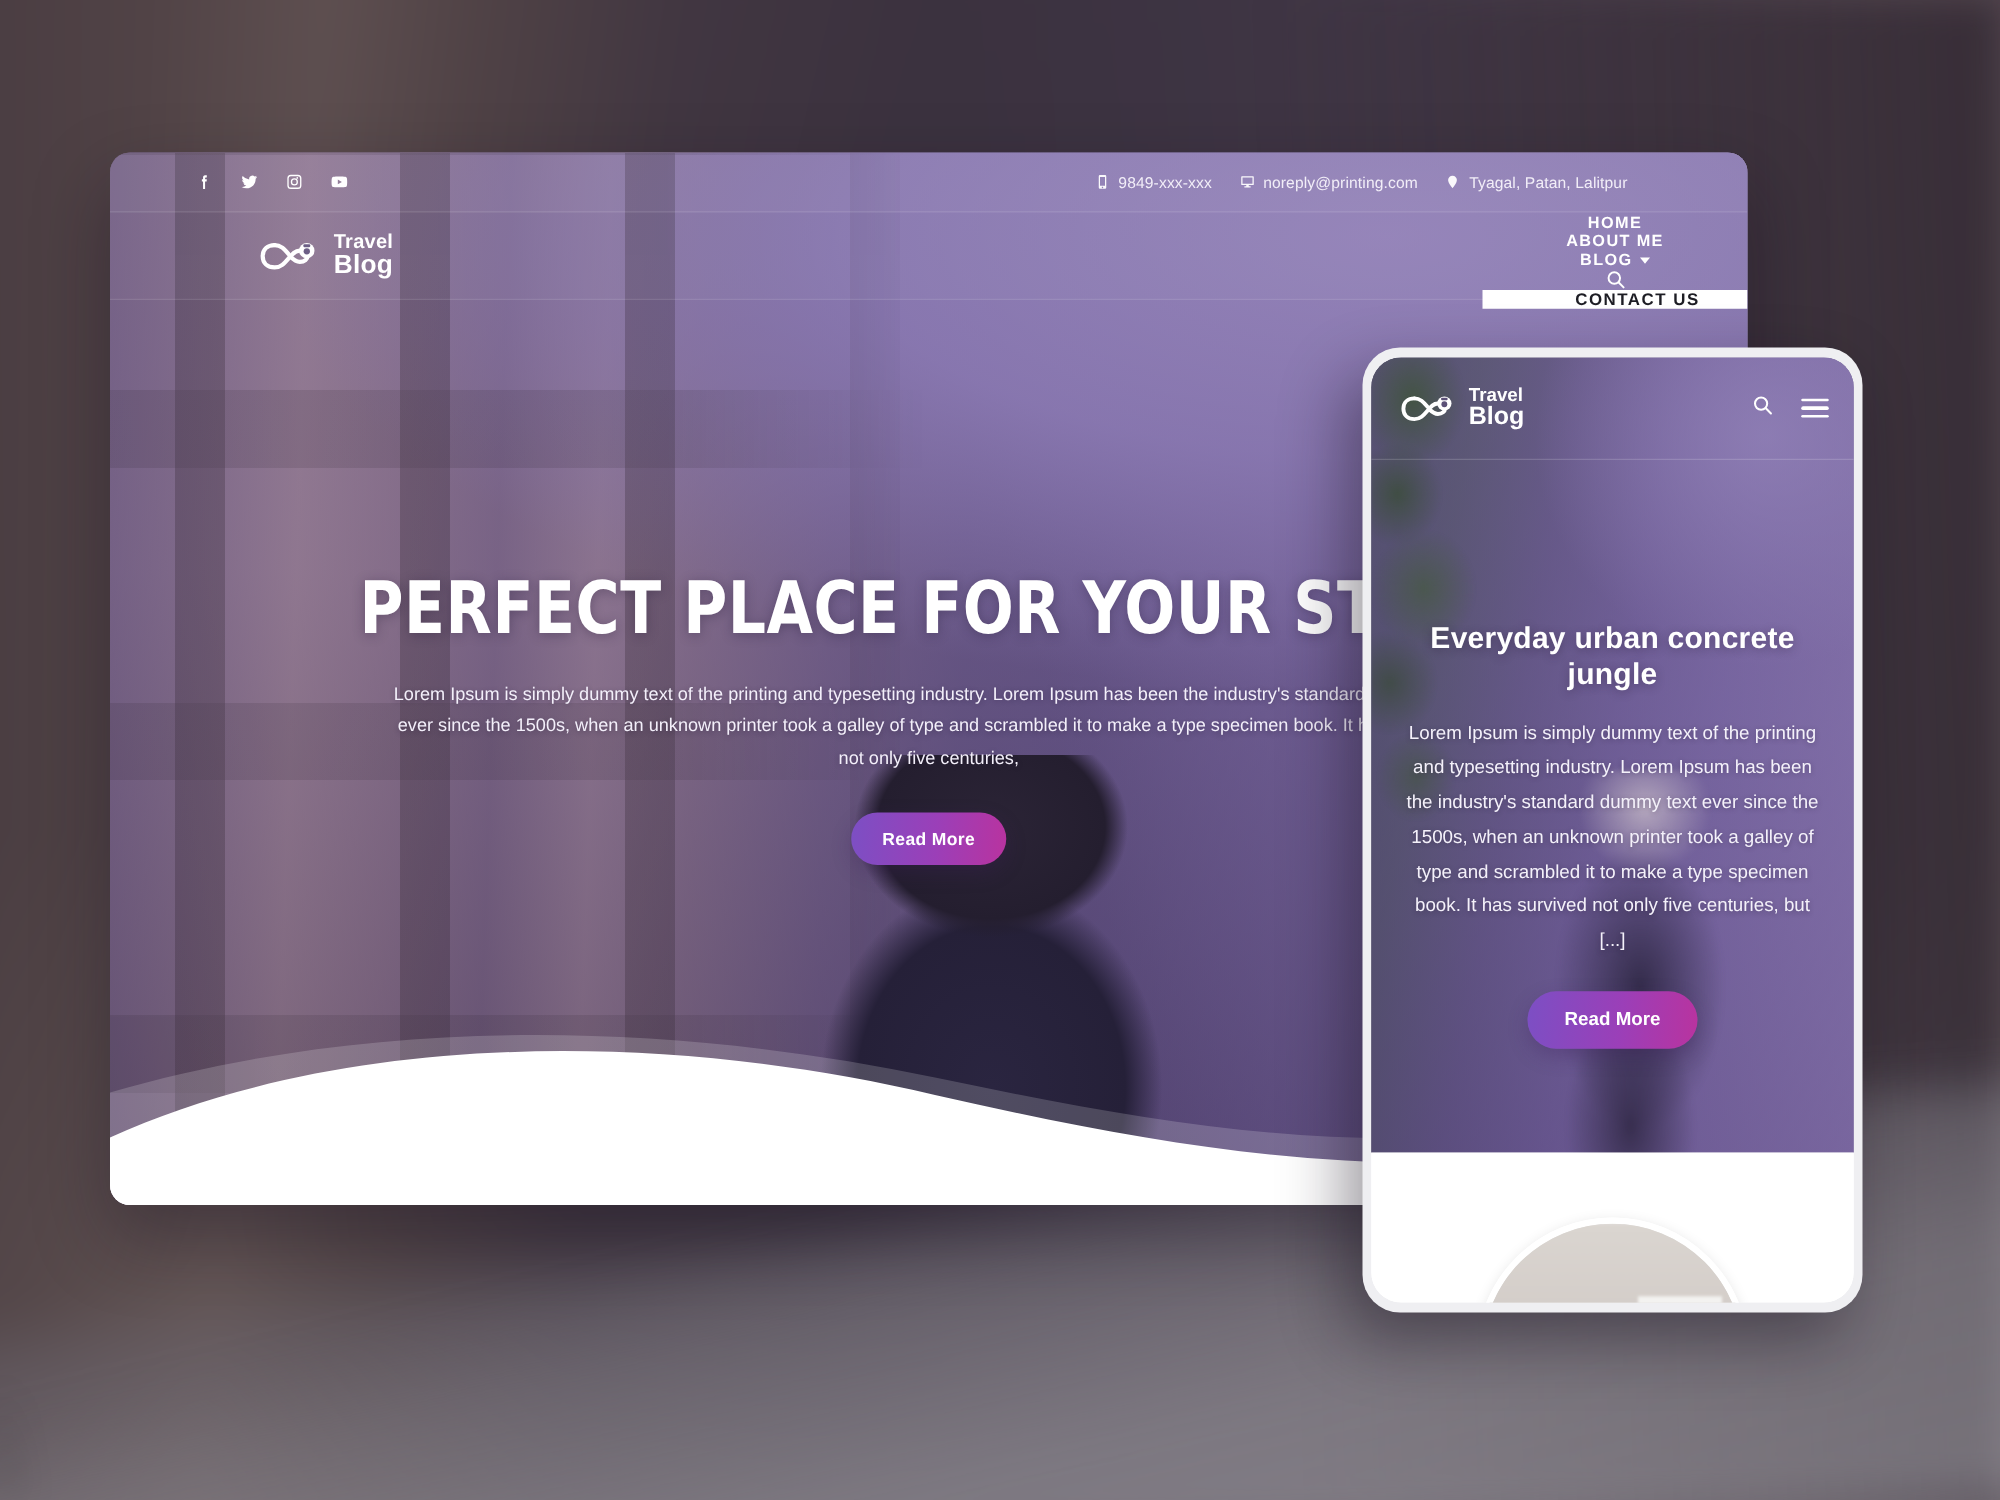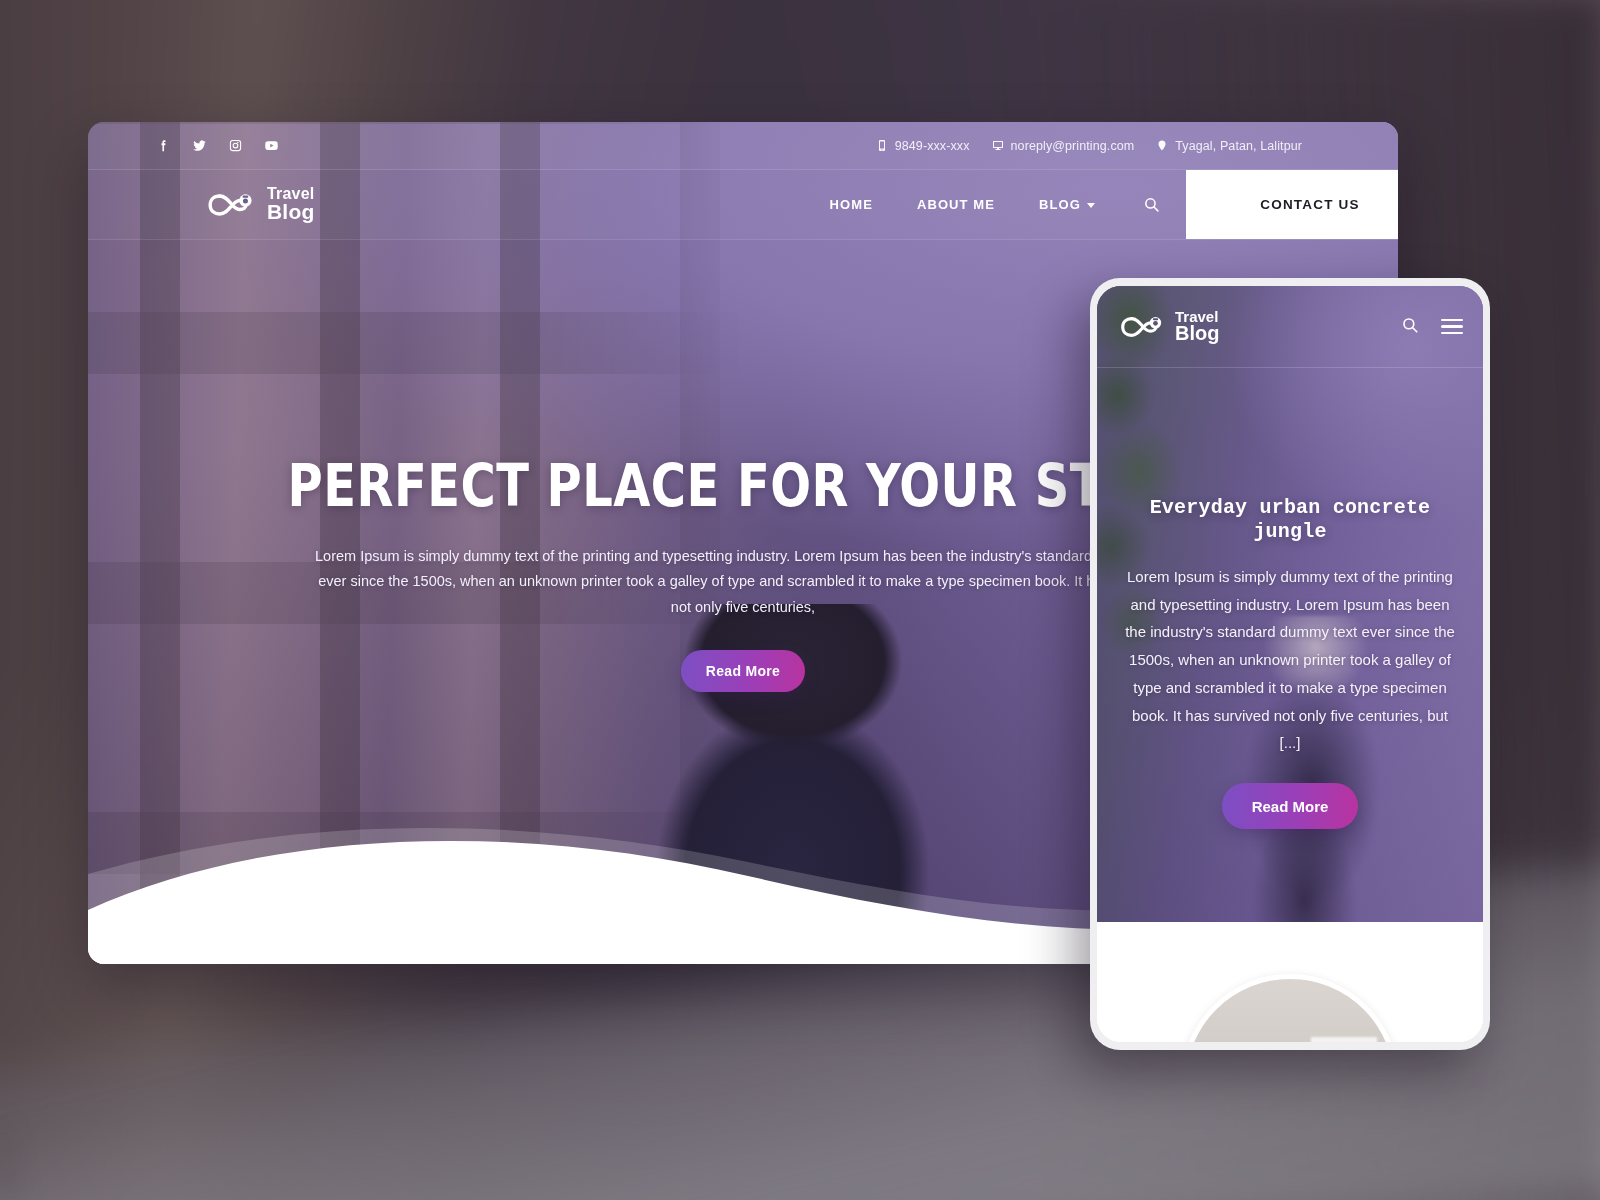--- a/index.html
+++ b/index.html
@@ -123,20 +123,21 @@
     background: rgba(255,255,255,0.03);
   }
   .logo { display: flex; align-items: center; gap: 7px; }
   .logo-mark { width: 56px; height: 34px; }
   .logo-text { color: #fff; line-height: .92; font-weight: 700; }
   .logo-text .l1 { font-size: 16px; letter-spacing: .2px; display: block; }
   .logo-text .l2 { font-size: 21px; letter-spacing: .2px; display: block; }
   .d-menu {
     margin-left: auto; display: flex; align-items: center; gap: 0;
     height: 100%;
+    flex-direction: column;
   }
   .mi {
     color: #fff; font-size: 13px; font-weight: 700; letter-spacing: 1.1px;
     padding: 0 22px; display: flex; align-items: center; gap: 6px;
     text-transform: uppercase;
   }
   .caret { width: 0; height: 0; border-left: 4px solid transparent; border-right: 4px solid transparent; border-top: 5px solid #fff; margin-top: 2px; }
   .search-btn { padding: 0 26px; display: flex; align-items: center; }
   .search-btn svg { width: 17px; height: 17px; stroke: #fff; fill: none; stroke-width: 2.2; }
   .contact-btn {
@@ -225,22 +226,22 @@
   .p-logo-mark { width: 52px; height: 32px; }
   .p-logo-text { color: #fff; line-height: .92; font-weight: 700; }
   .p-logo-text .l1 { font-size: 15px; display: block; }
   .p-logo-text .l2 { font-size: 20px; display: block; }
   .p-icons { margin-left: auto; display: flex; align-items: center; gap: 22px; }
   .p-icons svg.sr { width: 18px; height: 18px; stroke: #fff; fill: none; stroke-width: 2.2; }
   .burger { width: 22px; display: flex; flex-direction: column; gap: 4px; }
   .burger i { display: block; height: 2.6px; background: #fff; border-radius: 2px; }
   .p-content { position: absolute; left: 0; right: 0; top: 210px; padding: 0 24px; text-align: center; }
   .p-content h2 {
-    color: #fff; font-size: 20px; font-weight: 700; line-height: 1.22;
-    font-family: Liberation Mono, monospace;
+    color: #fff; font-size: 24px; font-weight: 700; line-height: 1.22;
+    font-family: Liberation Sans, sans-serif;
     letter-spacing: .2px;
     text-shadow: 0 2px 8px rgba(40,28,56,0.4);
   }
   .p-content p {
     margin-top: 18px; color: #f4f1fa; font-size: 15px; line-height: 1.85;
     text-shadow: 0 1px 4px rgba(40,28,56,0.35);
   }
   .p-btn {
     margin: 26px auto 0; display: block;
     width: 136px; height: 46px; border: none; border-radius: 23px;

